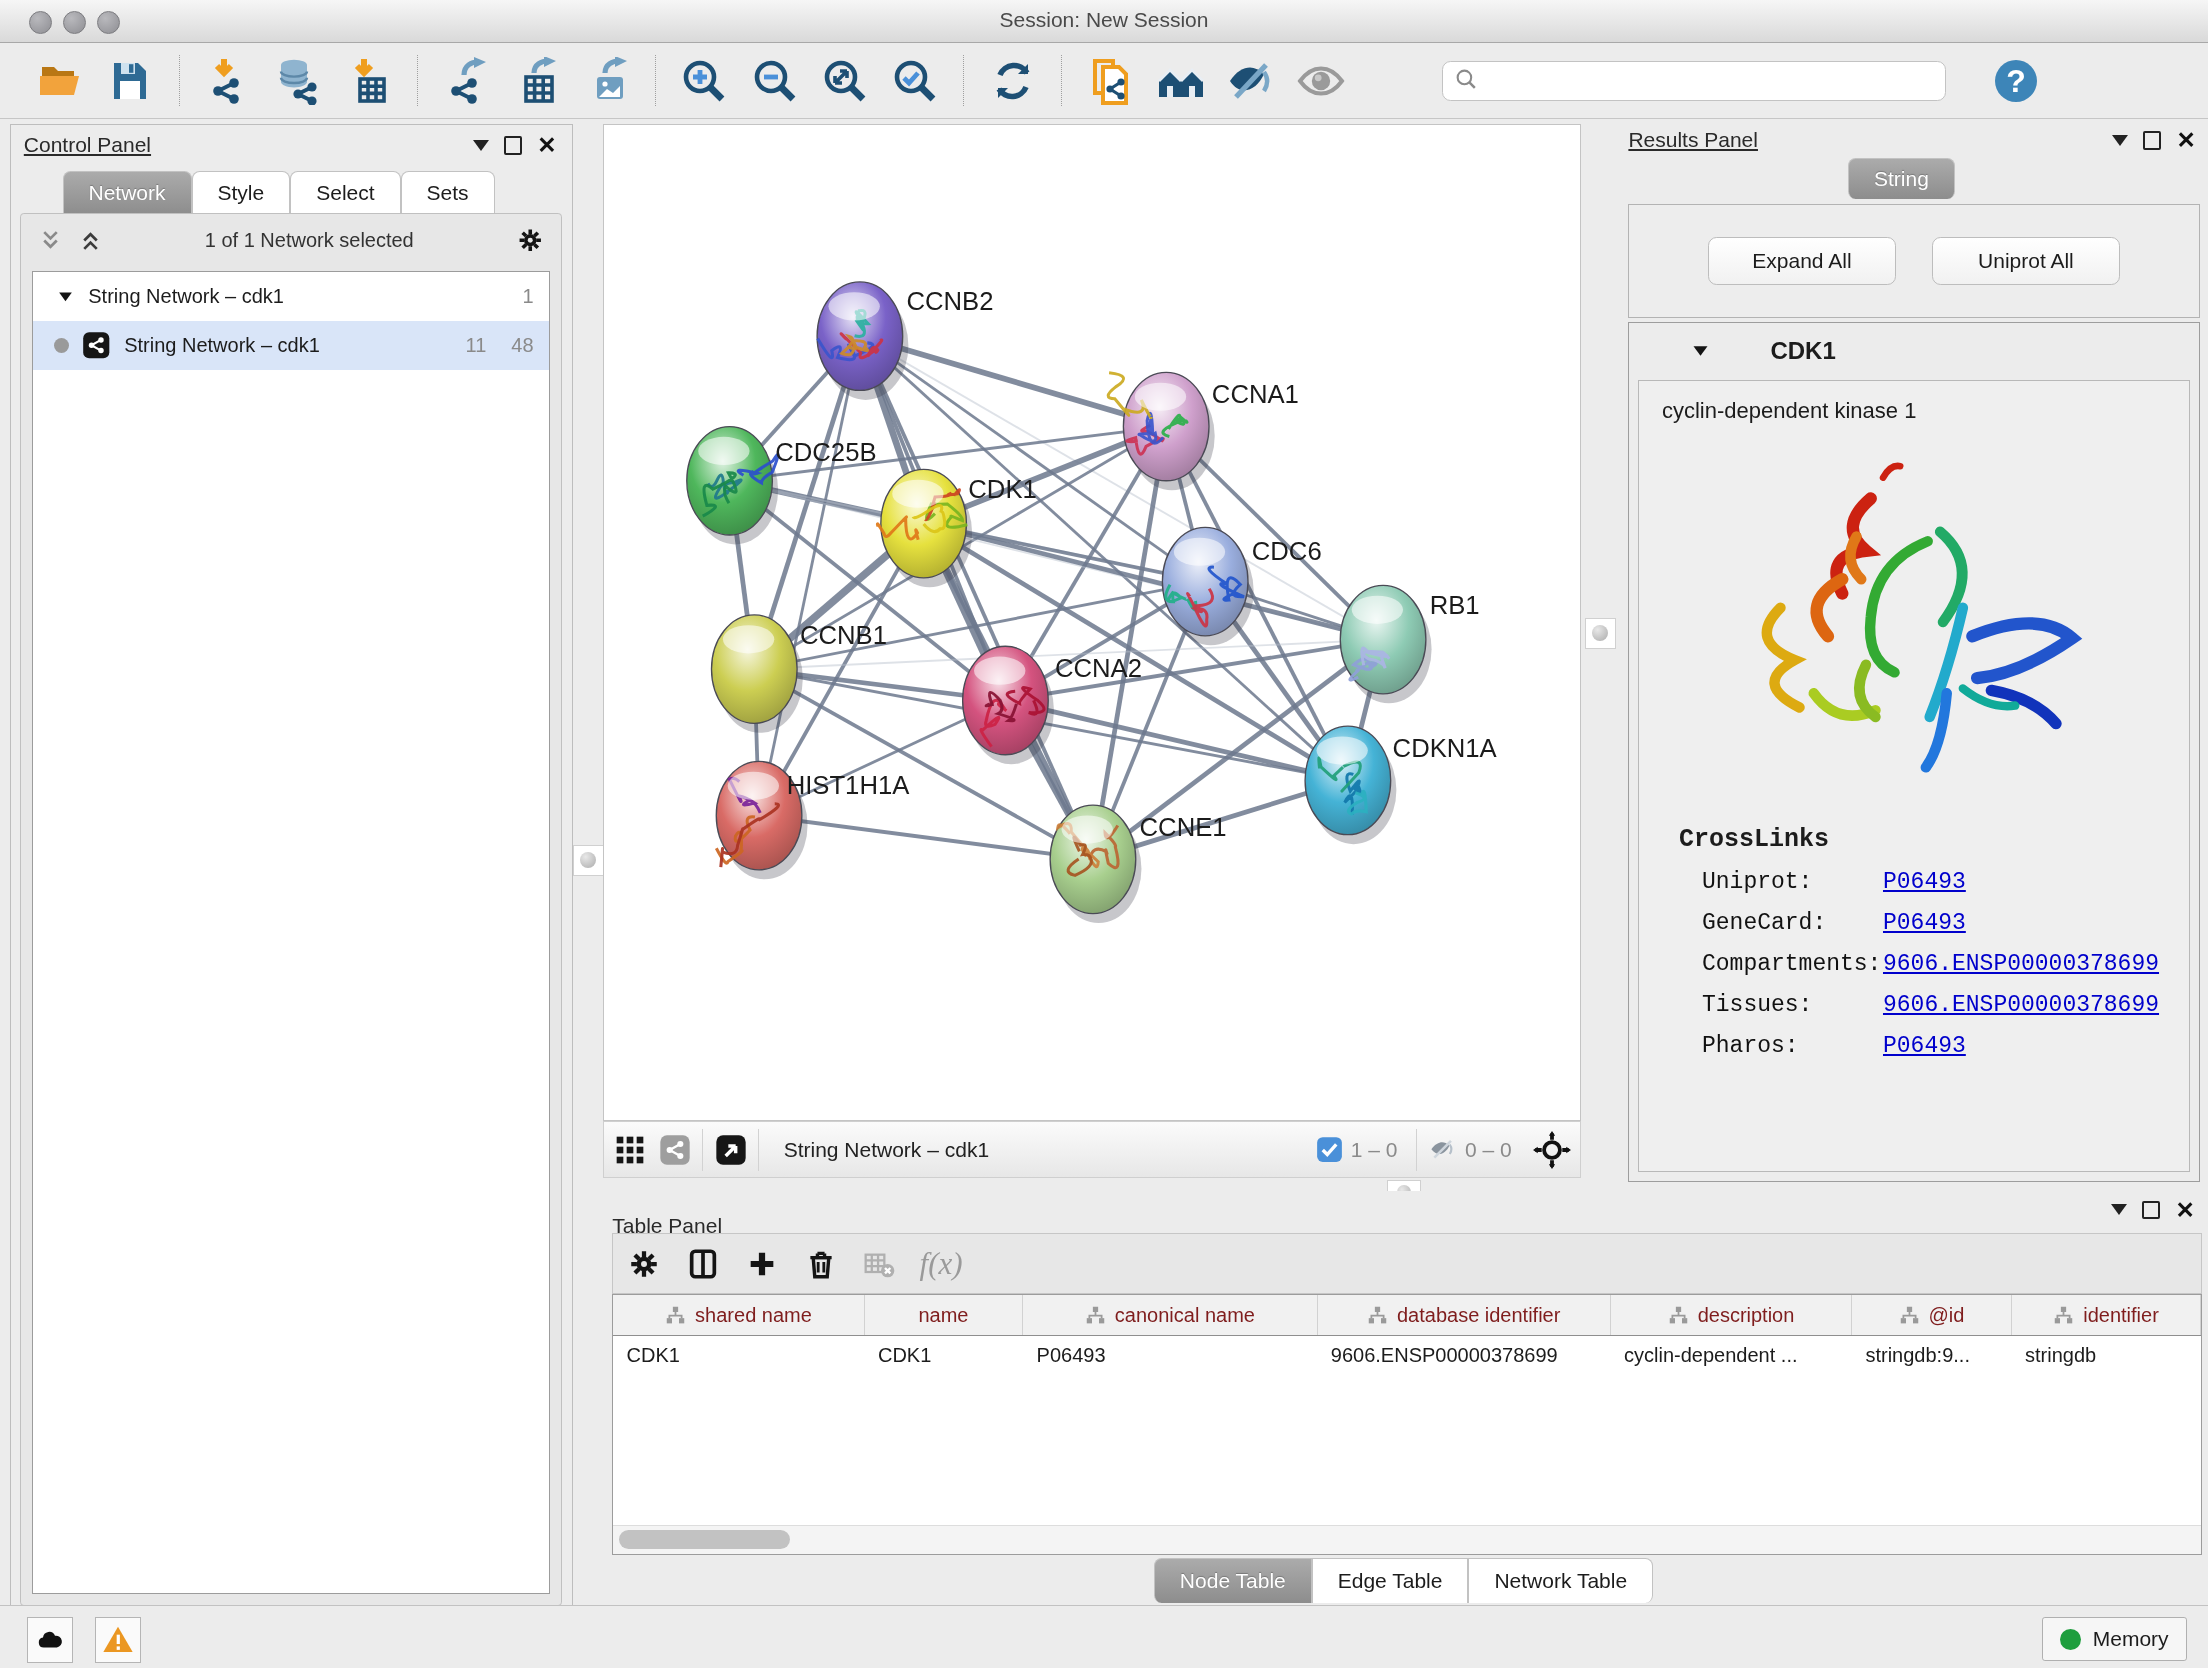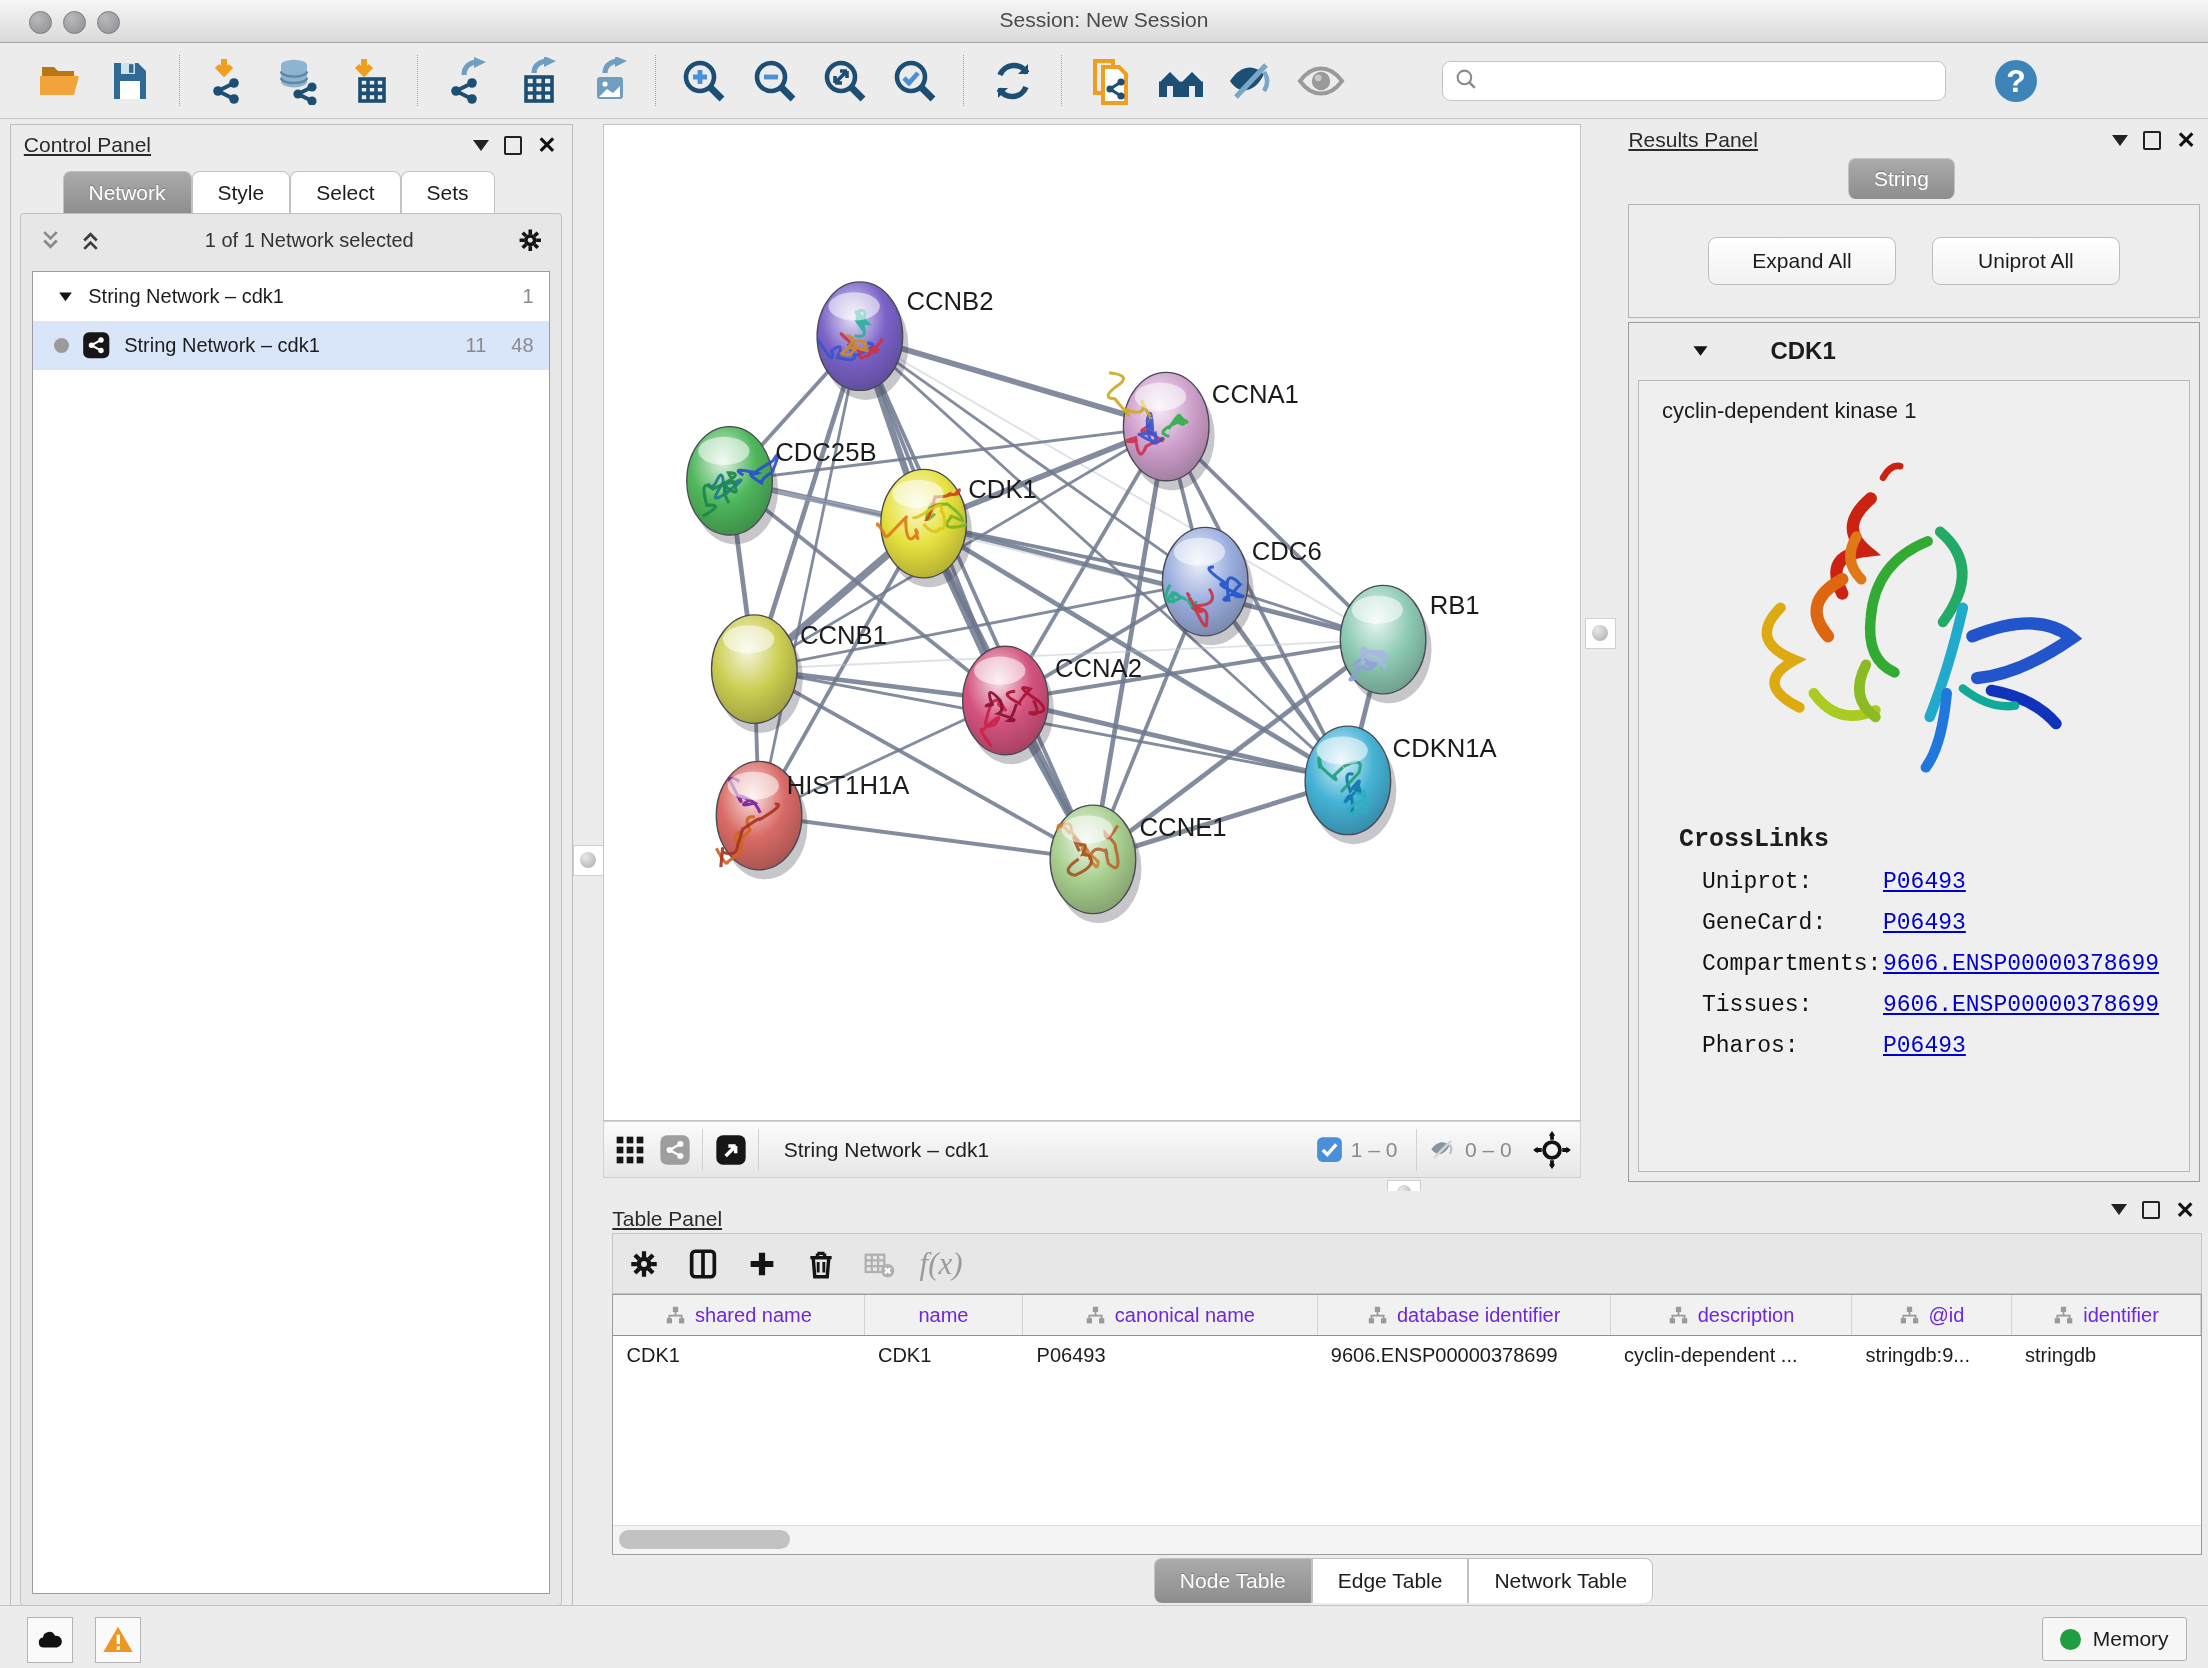--- a/index.html
+++ b/index.html
@@ -74,21 +74,21 @@
   .xrow{display:flex;margin-top:15px;font-size:23px;}
   .xlabel{width:181px;margin-left:23px;color:#111;}
   .xval{color:#0000cc;text-decoration:underline;}
   
   #table-panel{position:absolute;left:599px;top:1191px;width:1609px;height:415px;background:#ececec;}
   #tp-toolbar{position:absolute;left:13.3px;top:42px;right:5.7px;height:59px;background:#e7e7e7;
     border:1px solid #c6c6c6;display:flex;align-items:center;padding:0 13.3px;gap:25px;}
   #fx-label{font-family:"Liberation Serif",serif;font-style:italic;font-size:31px;color:#9a9a9a;}
   #tp-table{position:absolute;left:13.3px;top:103px;right:5.7px;height:259px;background:#fff;border:1px solid #9c9c9c;}
   #tbl-head{display:flex;height:40px;background:#f1f1f1;border-bottom:1.9px solid #8f8f8f;}
-  .hcell{display:flex;align-items:center;justify-content:center;gap:9px;font-size:20px;color:#6d28d9;
+  .hcell{display:flex;align-items:center;justify-content:center;gap:9px;font-size:20px;color:#7f1d1d;
      border-right:1px solid #d2d2d2;box-sizing:border-box;overflow:hidden;white-space:nowrap;}
   #tbl-row{display:flex;height:38px;align-items:center;}
   .dcell{font-size:20px;padding-left:13.3px;box-sizing:border-box;overflow:hidden;white-space:nowrap;}
   #tbl-hscroll{position:absolute;left:0;right:0;bottom:0;height:28.5px;background:#f4f4f4;border-top:1px solid #ddd;}
   #tbl-thumb{position:absolute;left:5.7px;top:4.8px;width:171px;height:19px;border-radius:9.5px;background:#c2c2c2;}
   #tp-tabs{position:absolute;left:0;right:0;bottom:0;height:48px;display:flex;justify-content:center;}
   
   #statusbar{position:absolute;left:0;top:1605px;width:2208px;height:63px;background:#ececec;border-top:1px solid #c2c2c2;}
   .sbtn{position:absolute;top:11.4px;width:44px;height:44px;background:#fafafa;border:1px solid #b5b5b5;
     display:flex;align-items:center;justify-content:center;}
@@ -651,21 +651,21 @@
                 <span class="xlabel">Pharos:</span>
                 <a class="xval">P06493</a>
               </div>
             </div>
         </div>
       </div>
     </div>
   </div>
 
   <div id="table-panel">
-    <div style="position:absolute;left:13.3px;top:16px" class="panel-title">Table Panel</div>
+    <div style="position:absolute;left:13.3px;top:23px" class="panel-title">Table Panel</div>
     <div class="wicons" style="right:13.3px;top:9.5px">
       <span class="wi-tri"></span>
       <span class="wi-box"></span>
       <span class="wi-x">✕</span>
     </div>
     <div id="tp-toolbar">
       <svg width="34" height="34" viewBox="0 0 24 24">
           <g fill="#141414">
             <circle cx="12" cy="12" r="5.2"></circle>
             <g stroke="#141414" stroke-width="3">

